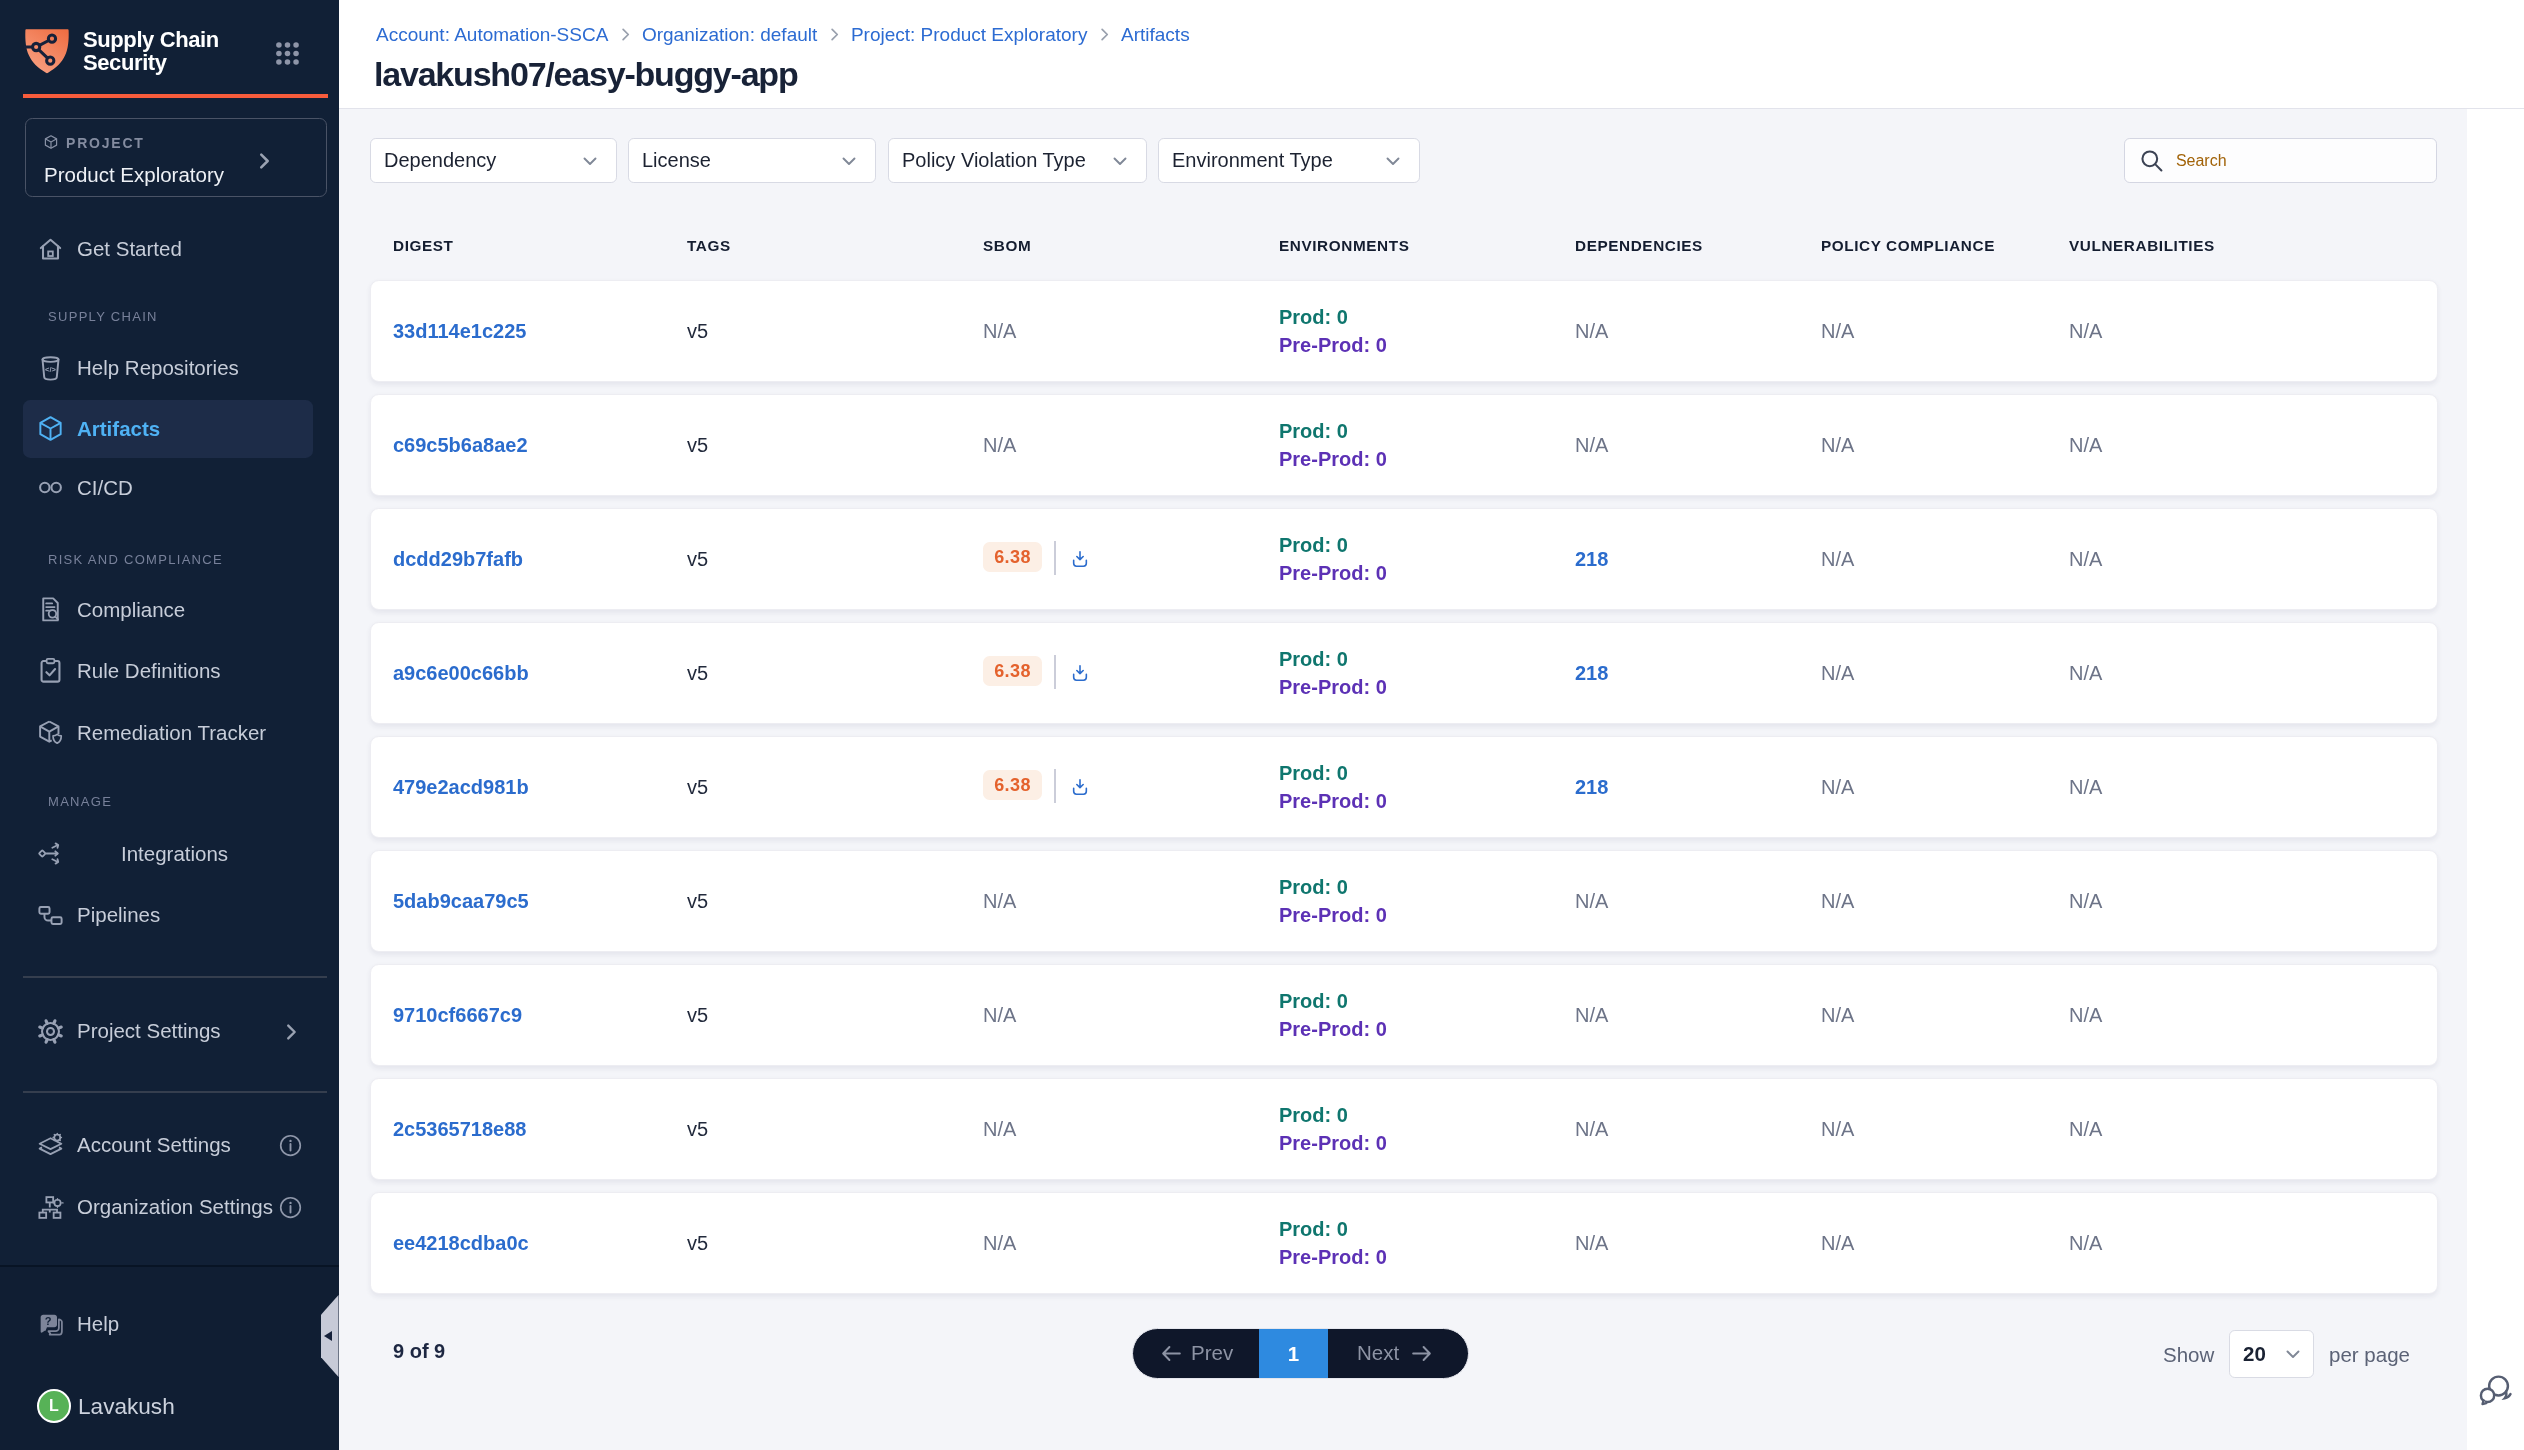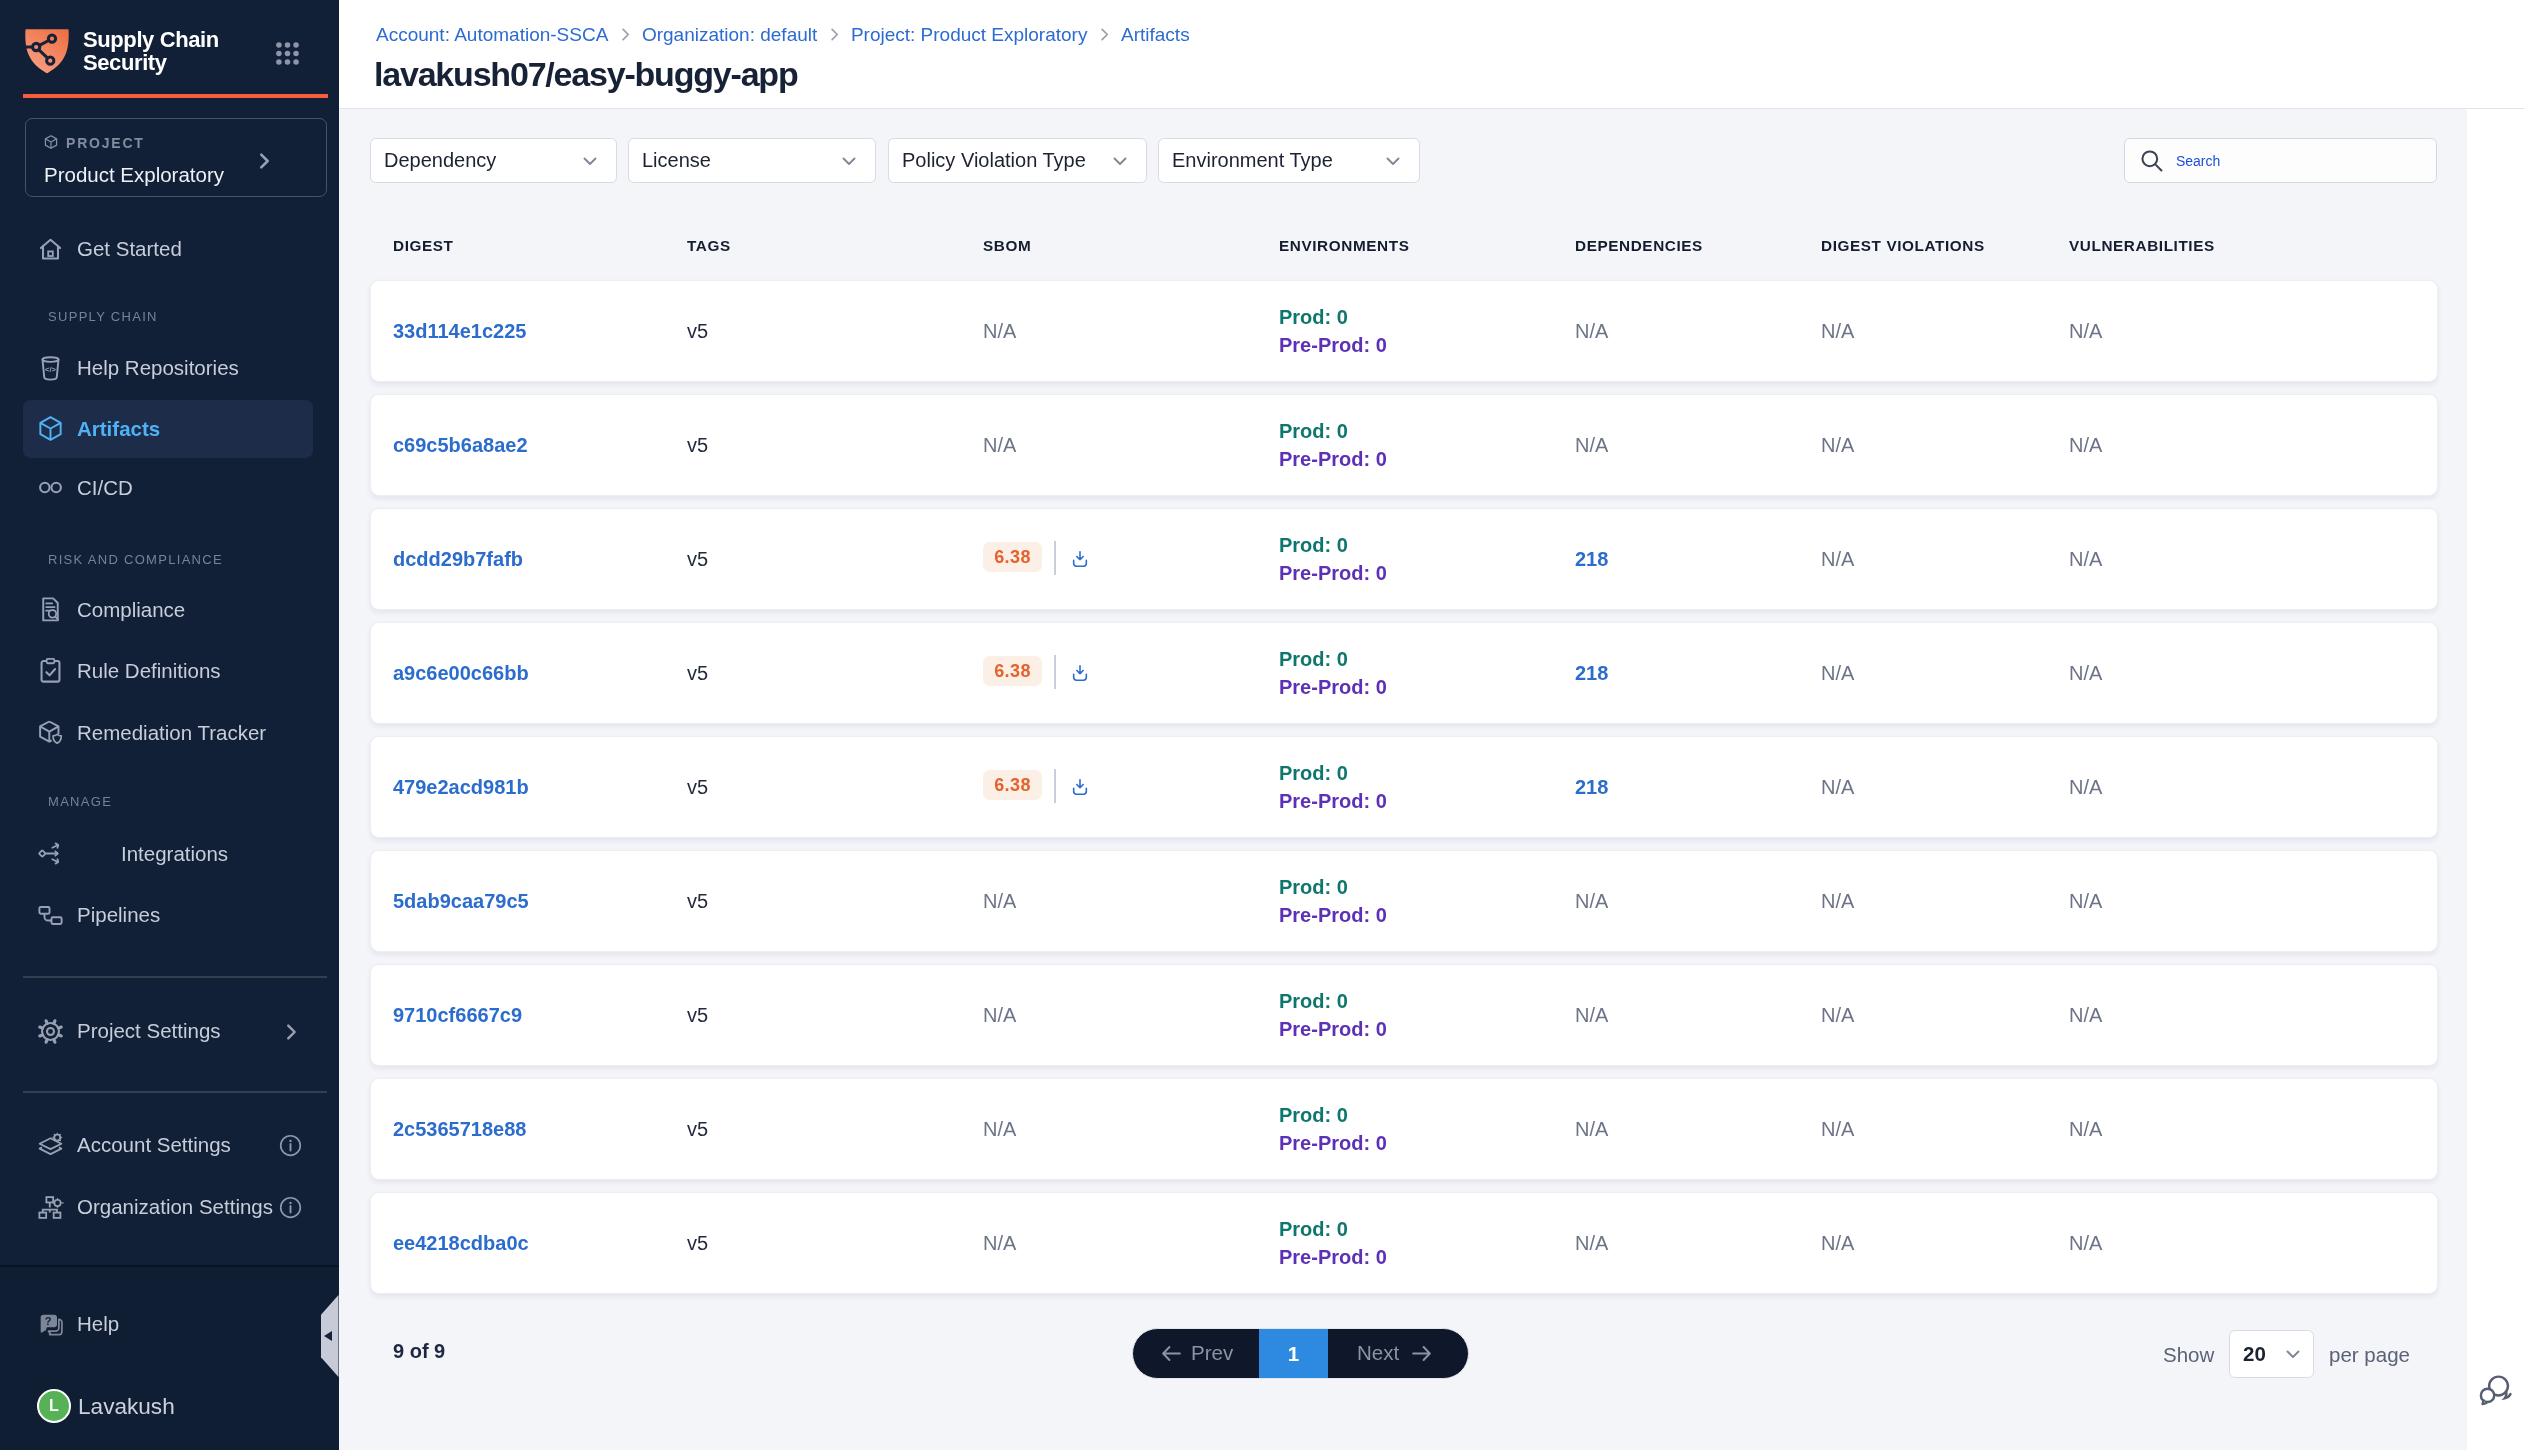--- a/index.html
+++ b/index.html
@@ -72,28 +72,28 @@
       <span>Environment Type</span>
       <svg width="22" height="22" viewBox="0 0 24 24" fill="none" style="">
         <path d="m6 9.3 6 6 6-6" stroke="#808897" stroke-width="2.1" stroke-linecap="round" stroke-linejoin="round"></path>
       </svg>
     </div>
     <div class="abs" style="left:2124px;top:138px;width:313px;height:45px;background:#fdfdfe;border:1.5px solid #d4d6e2;border-radius:5.8px;display:flex;align-items:center;padding-left:11.7px;gap:10.2px">
       <svg width="29" height="29" viewBox="0 0 24 24" fill="none" style="">
         <circle cx="10.6" cy="10.6" r="6.1" stroke="#3c4354" stroke-width="1.7"></circle>
         <path d="m15.2 15.2 5 5" stroke="#3c4354" stroke-width="1.7" stroke-linecap="round"></path>
       </svg>
-      <span style="font-size:14px;color:#1d4ed8">Search</span>
+      <span style="font-size:16px;color:#a16207">Search</span>
     </div>
     <div class="thead" style="left:393px">DIGEST</div>
     <div class="thead" style="left:687px">TAGS</div>
     <div class="thead" style="left:983px">SBOM</div>
     <div class="thead" style="left:1279px">ENVIRONMENTS</div>
     <div class="thead" style="left:1575px">DEPENDENCIES</div>
-    <div class="thead" style="left:1821px">DIGEST VIOLATIONS</div>
+    <div class="thead" style="left:1821px">POLICY COMPLIANCE</div>
     <div class="thead" style="left:2069px">VULNERABILITIES</div>
     <div class="card" style="top:280px"></div>
     <div class="cell digest" style="left:393px;top:280px">33d114e1c225</div>
     <div class="cell v5" style="left:687px;top:280px">v5</div>
     <div class="cell na" style="left:983px;top:280px">N/A</div>
     <div class="cell na" style="left:1575px;top:280px">N/A</div>
     <div class="envl prod" style="left:1279px;top:303px">Prod: 0</div>
     <div class="envl preprod" style="left:1279px;top:331px">Pre-Prod: 0</div>
     <div class="cell na" style="left:1821px;top:280px">N/A</div>
     <div class="cell na" style="left:2069px;top:280px">N/A</div>

